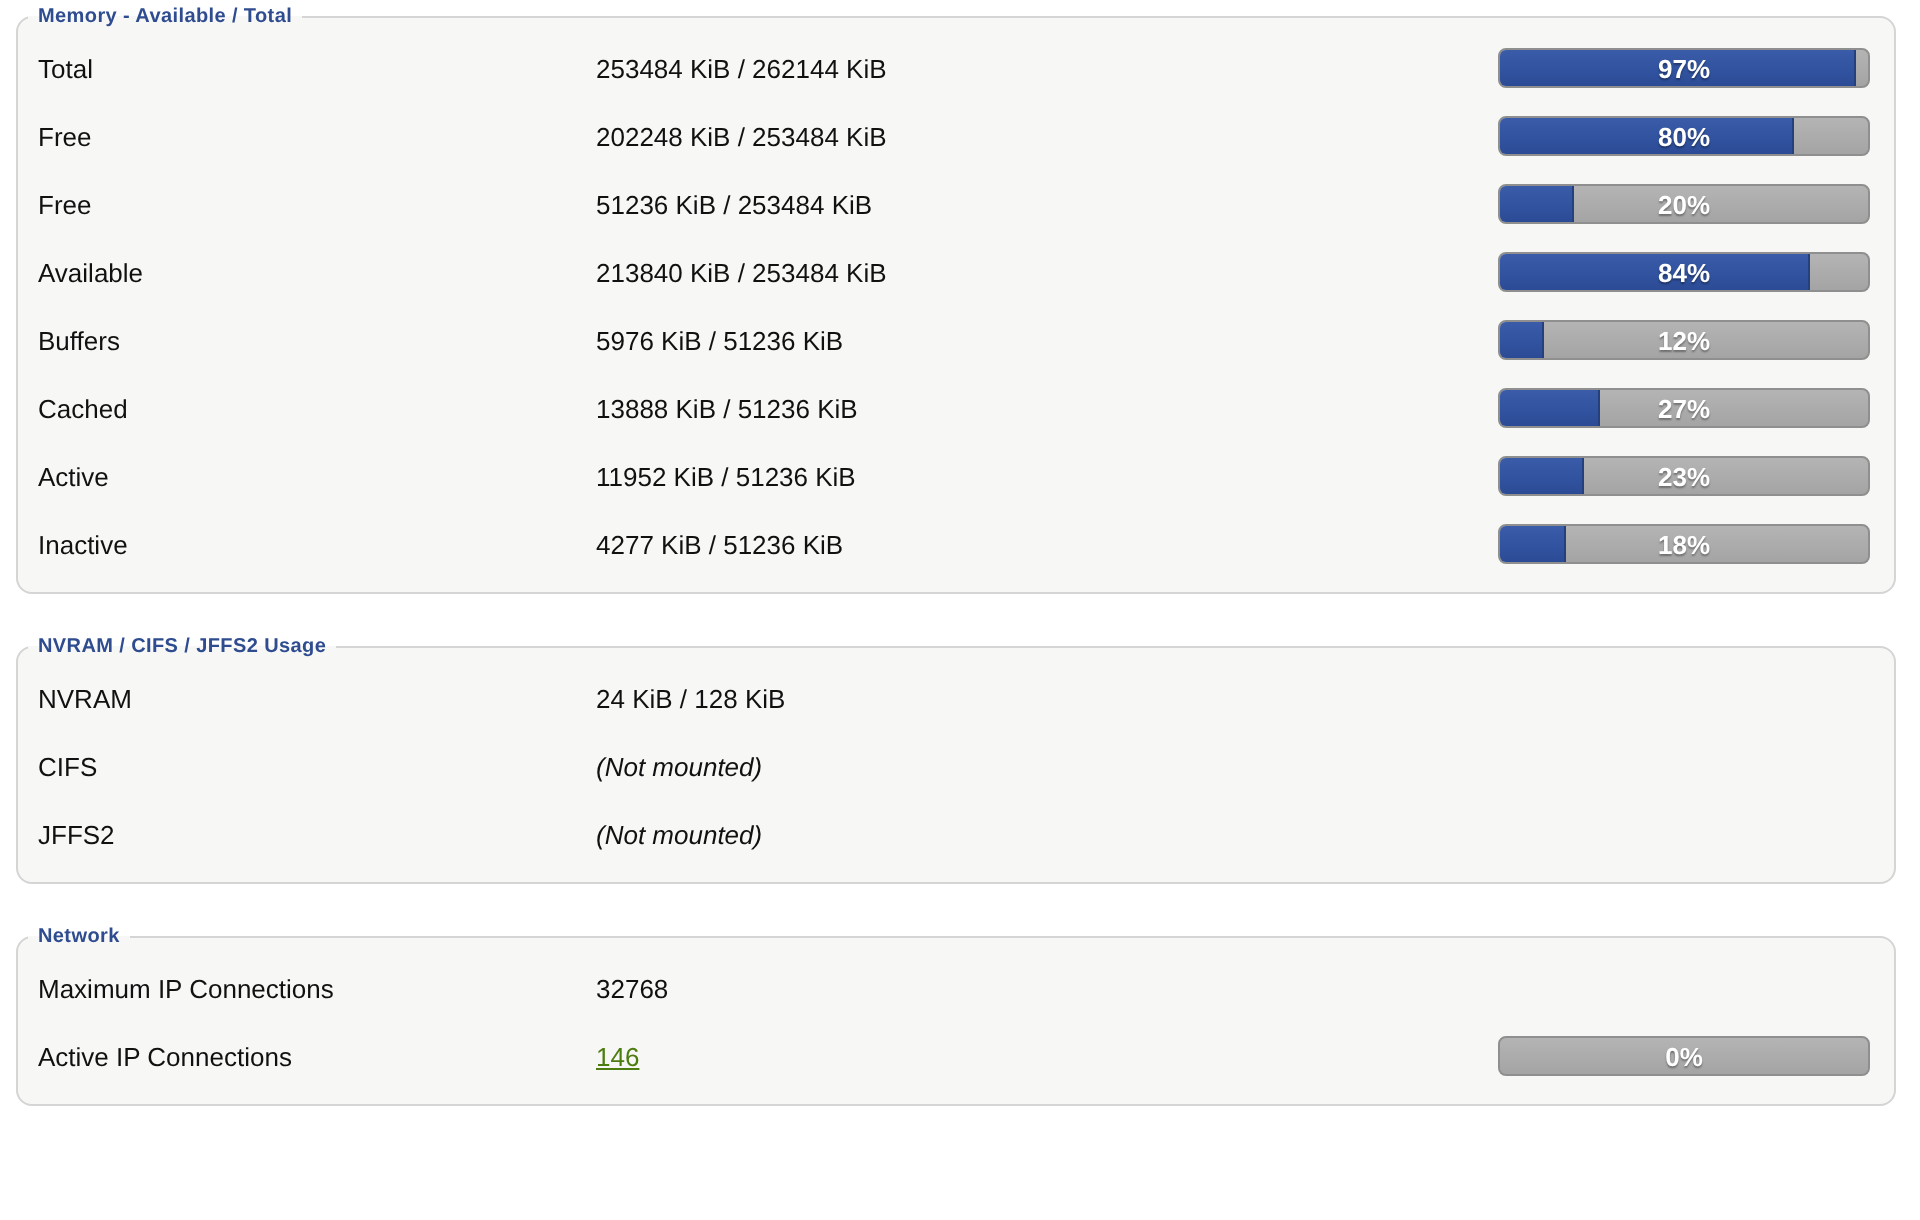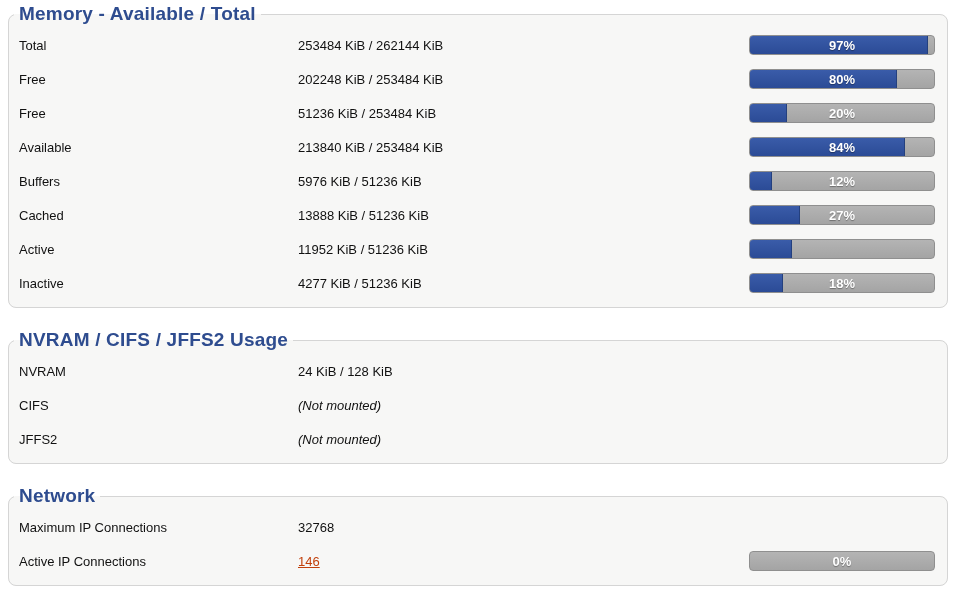--- a/index.html
+++ b/index.html
@@ -17,37 +17,37 @@
   fieldset.section {
     margin: 0 12px 21px 8px;
     border: 1px solid #d5d5d5;
     border-radius: 8px;
     background: #f7f7f6;
     padding: 3px 0 7px 0;
   }
   legend.section-title {
     color: #2e4c8f;
     font-weight: bold;
-    font-size: 19px;
+    font-size: 10px;
     padding: 0 5px;
     margin-left: 5px;
     letter-spacing: 0.2px;
   }
   .row {
     display: grid;
     grid-template-columns: 279px 1fr 222px;
     align-items: center;
     height: 34px;
     padding-left: 10px;
   }
   .row-label { white-space: nowrap; }
   .row-value { white-space: nowrap; }
   .row-value.italic { font-style: italic; }
   a.value-link {
-    color: #c2410c;
+    color: #4d7c0f;
     text-decoration: underline;
     cursor: pointer;
   }
   .meter-cell {
     display: flex;
     justify-content: flex-end;
     padding-right: 12px;
   }
   .meter {
     position: relative;
@@ -151,20 +151,21 @@
       </div>
     </div>
   </div>
 
   <div class="row">
     <div class="row-label">Active</div>
     <div class="row-value">11952 KiB / 51236 KiB</div>
     <div class="meter-cell">
       <div class="meter">
         <div class="meter-fill" style="width: 23%;"></div>
+        <div class="meter-label">23%</div>
       </div>
     </div>
   </div>
 
   <div class="row">
     <div class="row-label">Inactive</div>
     <div class="row-value">4277 KiB / 51236 KiB</div>
     <div class="meter-cell">
       <div class="meter">
         <div class="meter-fill" style="width: 18%;"></div>

